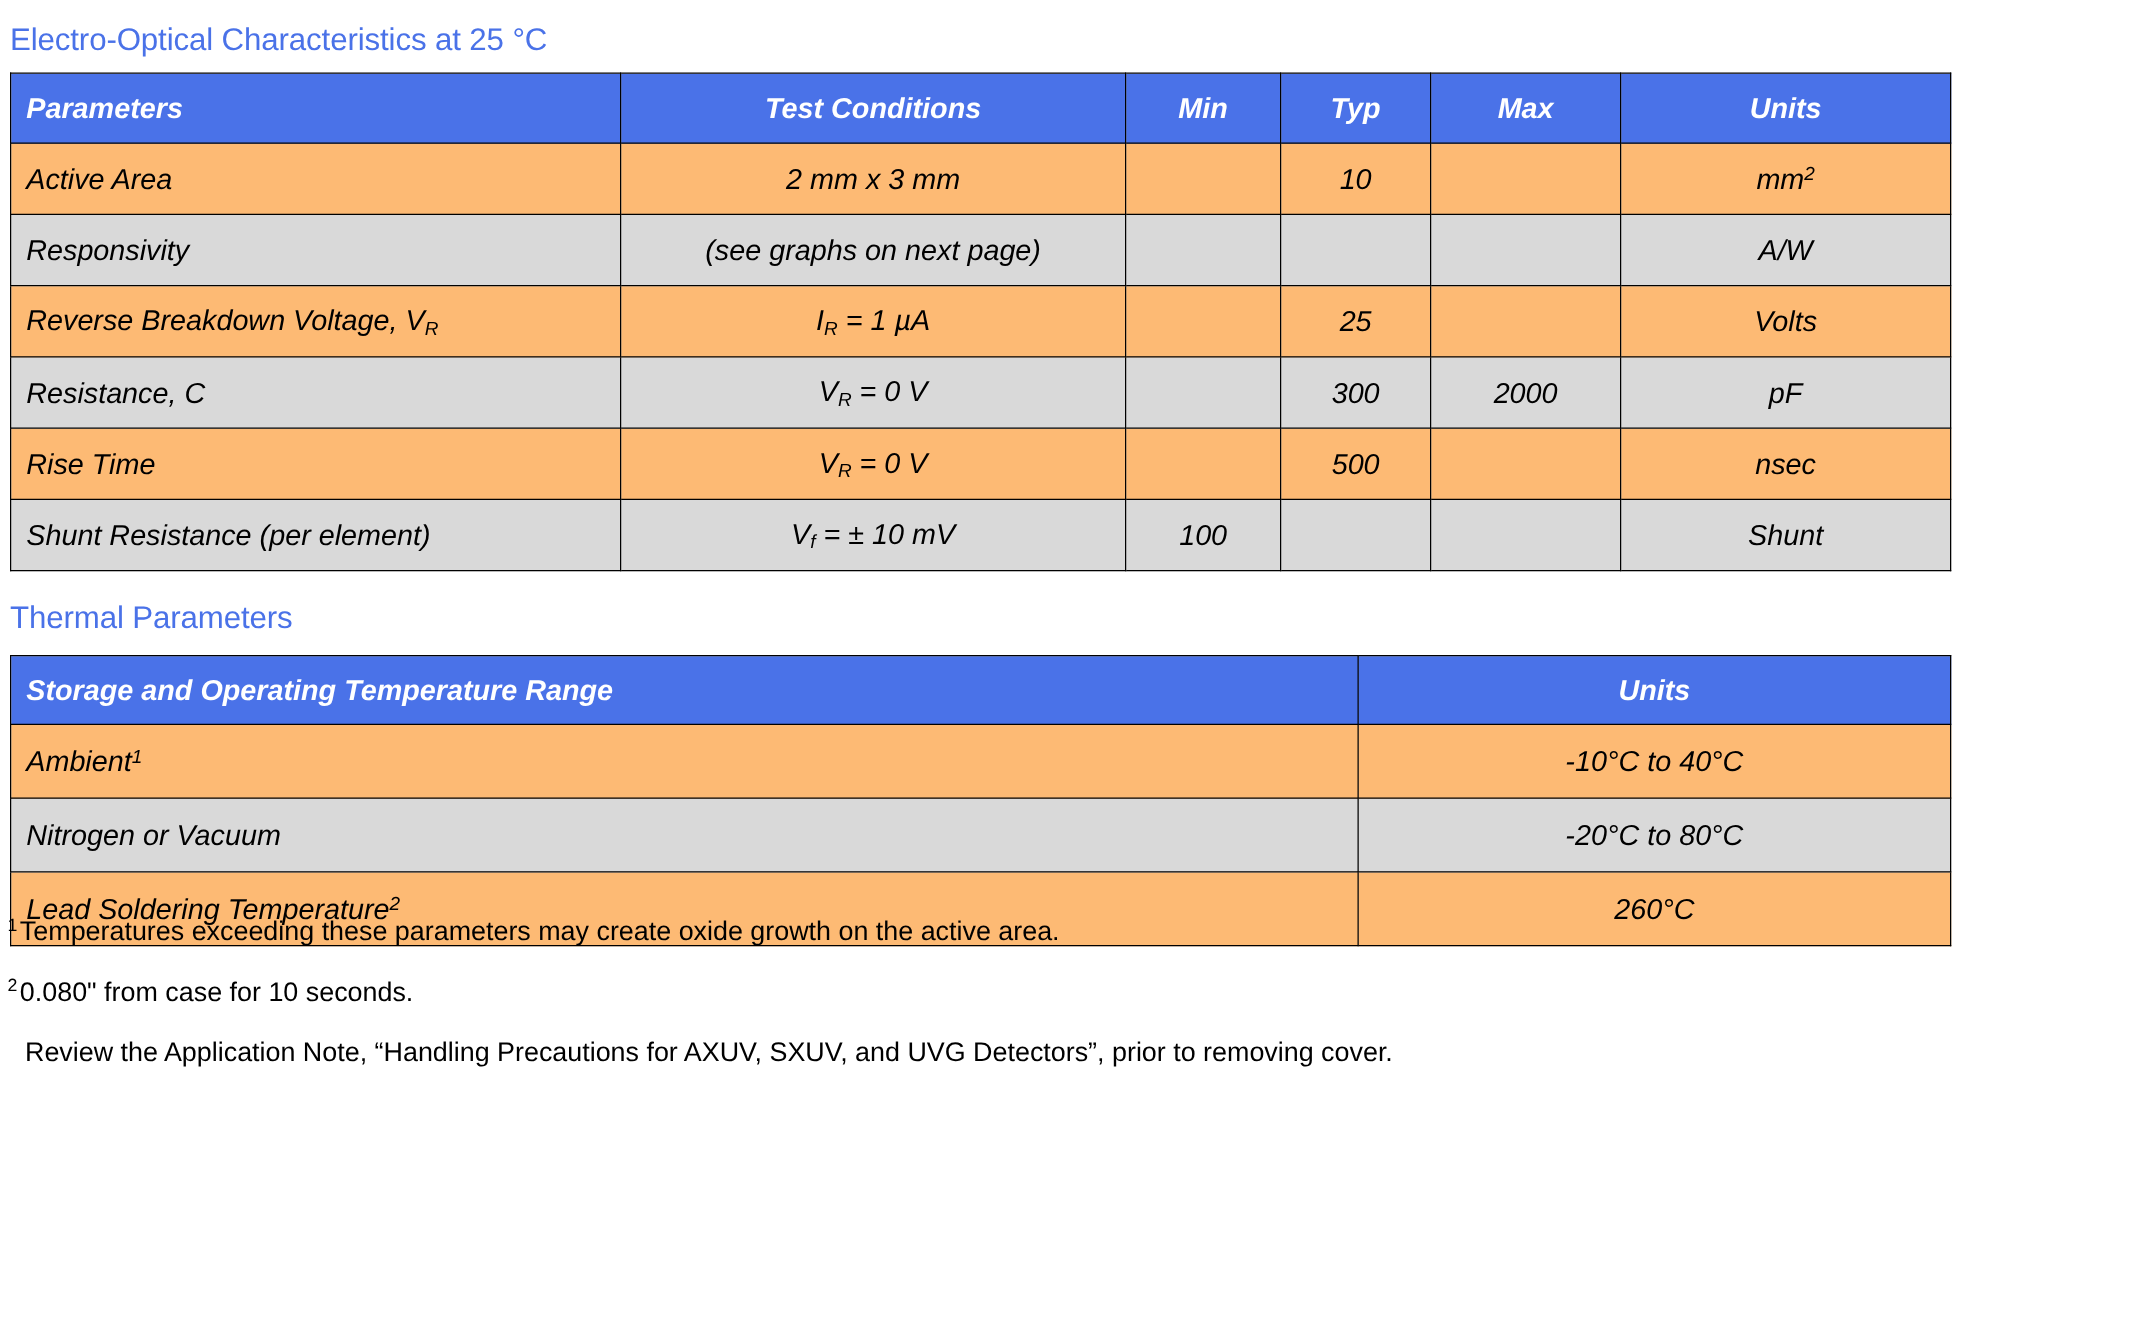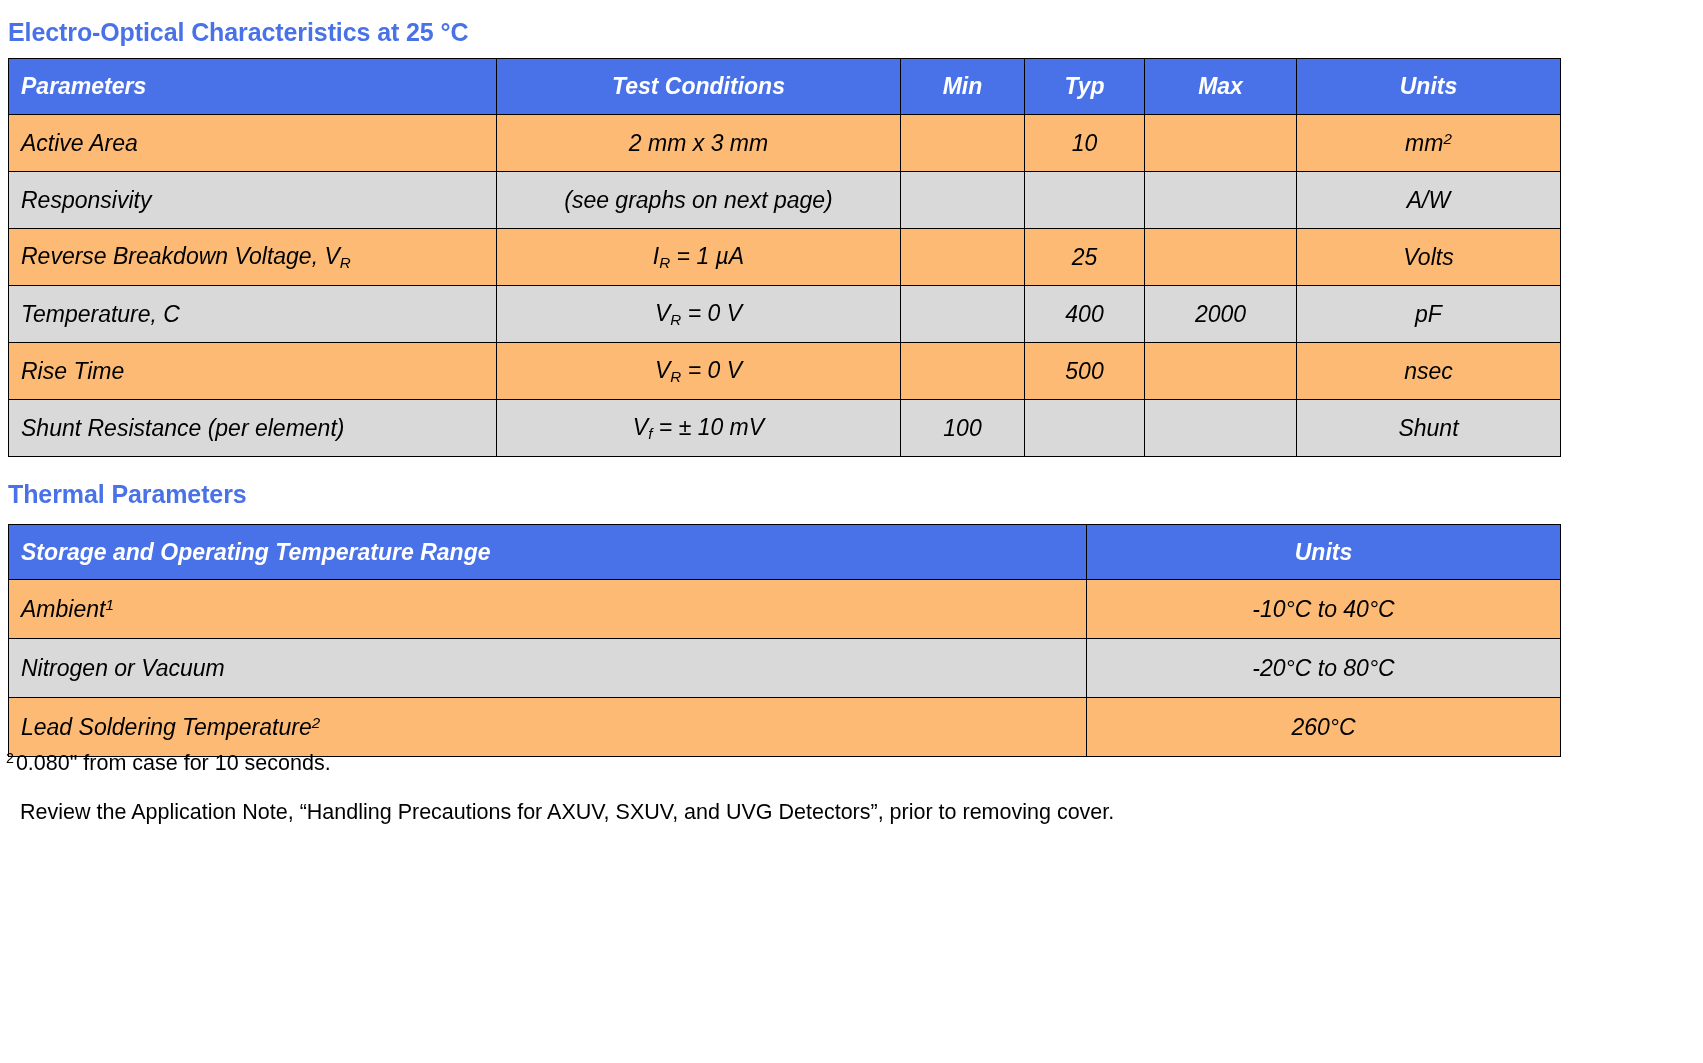--- a/index.html
+++ b/index.html
@@ -19,21 +19,21 @@
     width: 1703px;
     height: 1063px;
     padding: 0;
     box-sizing: border-box;
   }
 
   
   .section-heading {
     color: #4a72e8;
     font-size: 25px;
-    font-weight: bold;
+    font-weight: normal;
     letter-spacing: -0.1px;
   }
   #eo-heading {
     position: absolute;
     left: 8px;
     top: 18px;
   }
   #thermal-heading {
     position: absolute;
     left: 8px;
@@ -176,24 +176,24 @@
         </tr>
         <tr class="plain">
           <td class="al-left">Reverse Breakdown Voltage, V<sub>R</sub></td>
           <td class="al-center">I<sub>R</sub> = 1 µA</td>
           <td class="al-center"></td>
           <td class="al-center">25</td>
           <td class="al-center"></td>
           <td class="al-center">Volts</td>
         </tr>
         <tr class="shaded">
-          <td class="al-left">Temperature, C</td>
+          <td class="al-left">Resistance, C</td>
           <td class="al-center">V<sub>R</sub> = 0 V</td>
           <td class="al-center"></td>
-          <td class="al-center">400</td>
+          <td class="al-center">300</td>
           <td class="al-center">2000</td>
           <td class="al-center">pF</td>
         </tr>
         <tr class="plain">
           <td class="al-left">Rise Time</td>
           <td class="al-center">V<sub>R</sub> = 0 V</td>
           <td class="al-center"></td>
           <td class="al-center">500</td>
           <td class="al-center"></td>
           <td class="al-center">nsec</td>
@@ -233,20 +233,21 @@
         </tr>
         <tr class="plain">
           <td class="al-left">Lead Soldering Temperature<sup>2</sup></td>
           <td class="al-center">260°C</td>
         </tr>
       </tbody>
   </table>
 
   <div class="footnotes" id="footnotes">
       <div class="footnote">
+        <span class="fn-line"><span class="fn-mark">1</span>Temperatures exceeding these parameters may create oxide growth on the active area.</span>
       </div>
       <div class="footnote">
         <span class="fn-line"><span class="fn-mark">2</span>0.080" from case for 10 seconds.</span>
       </div>
       <div class="footnote">
         <span class="fn-line indent">Review the Application Note, “Handling Precautions for AXUV, SXUV, and UVG Detectors”, prior to removing cover.</span>
       </div>
     </div>
 
 </div>

